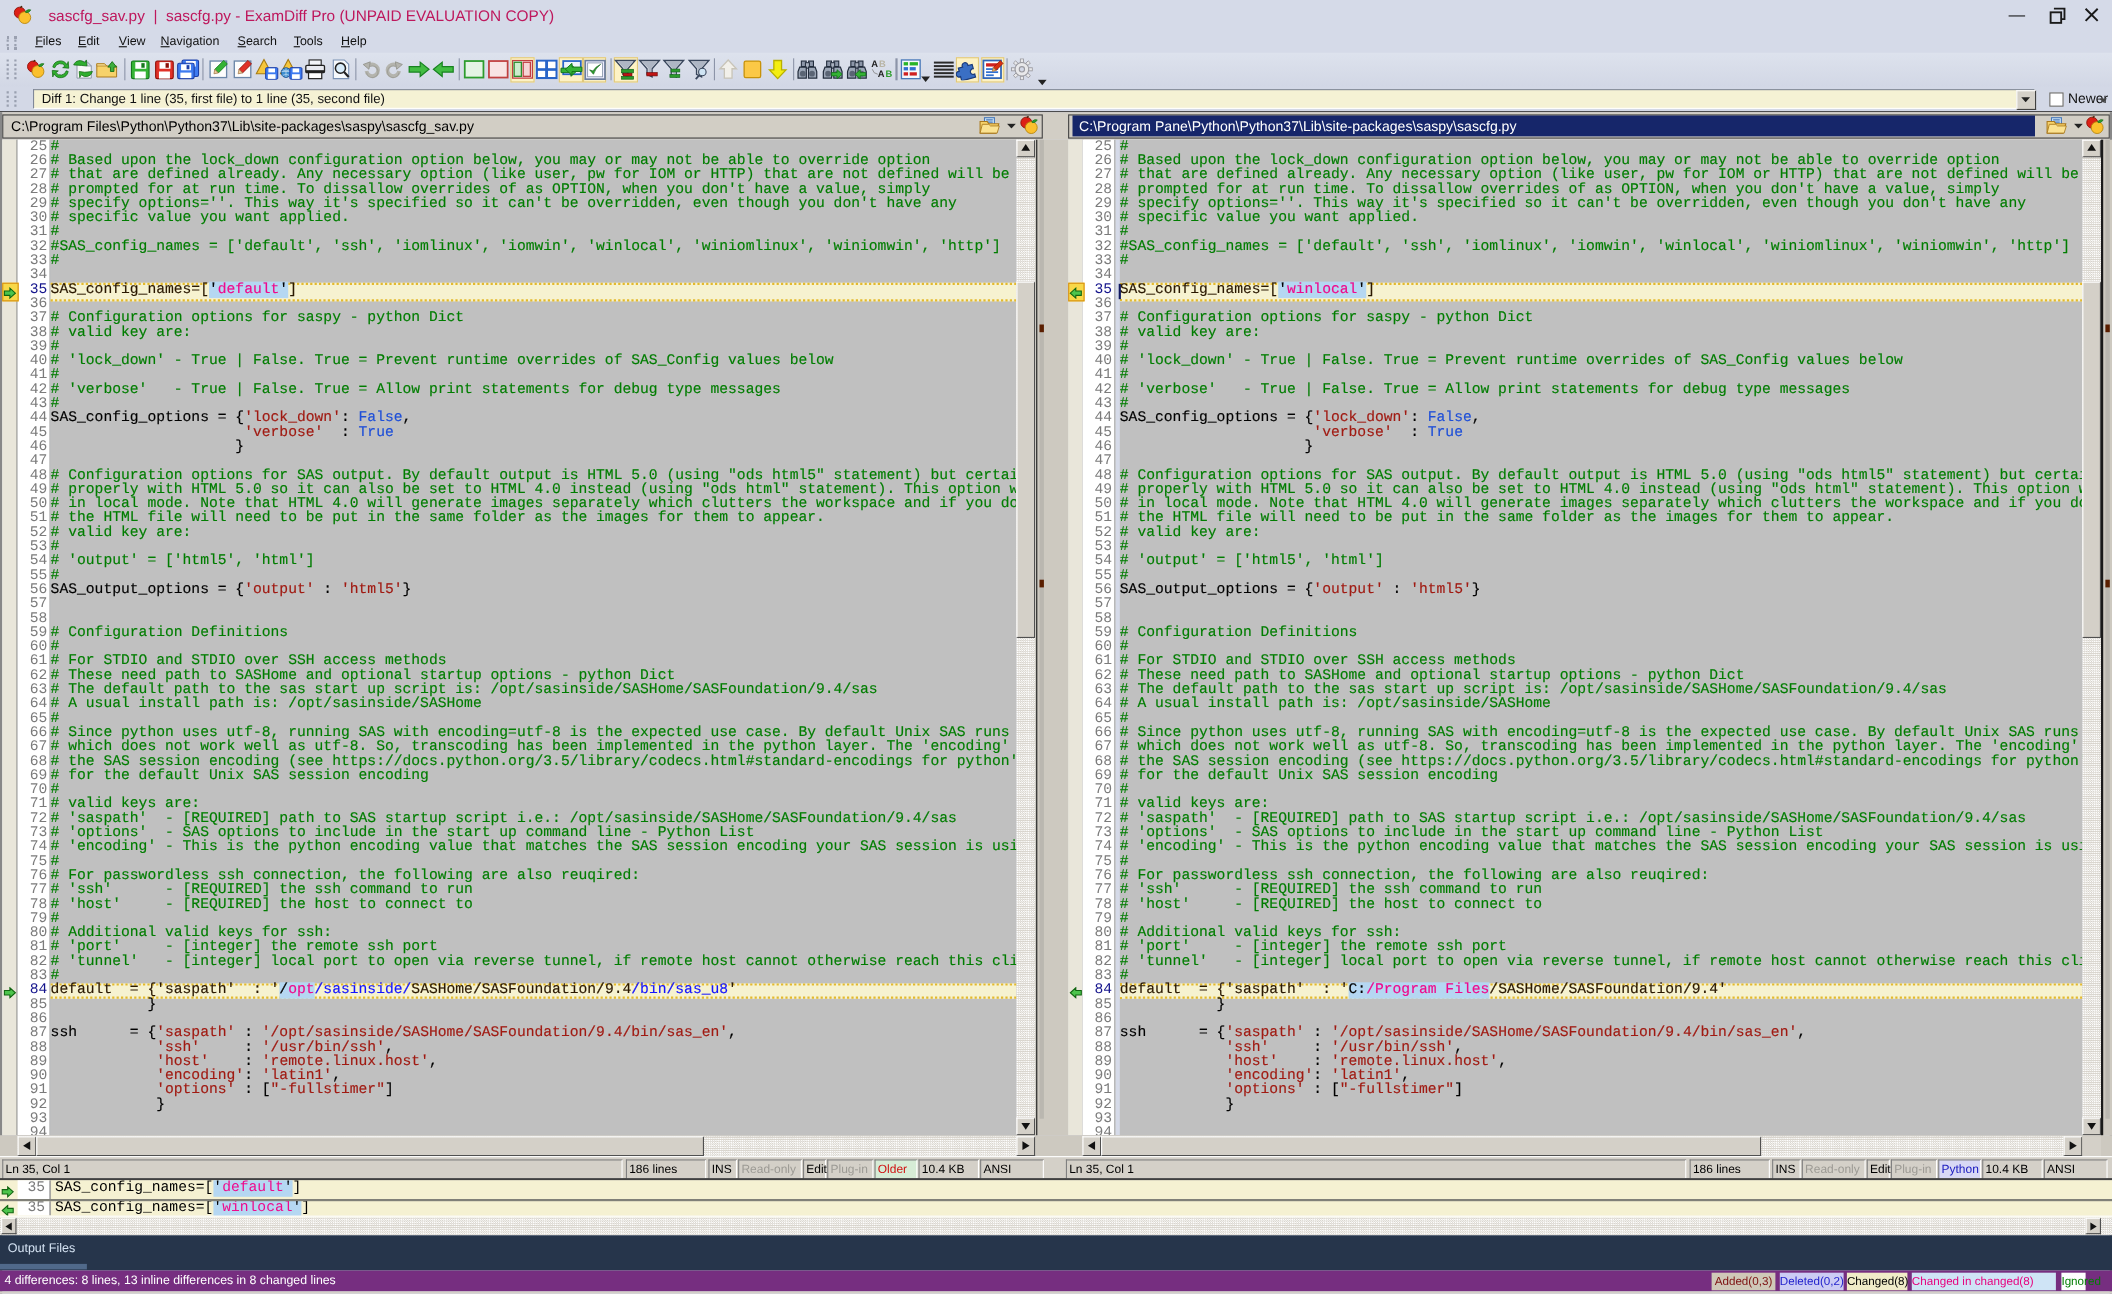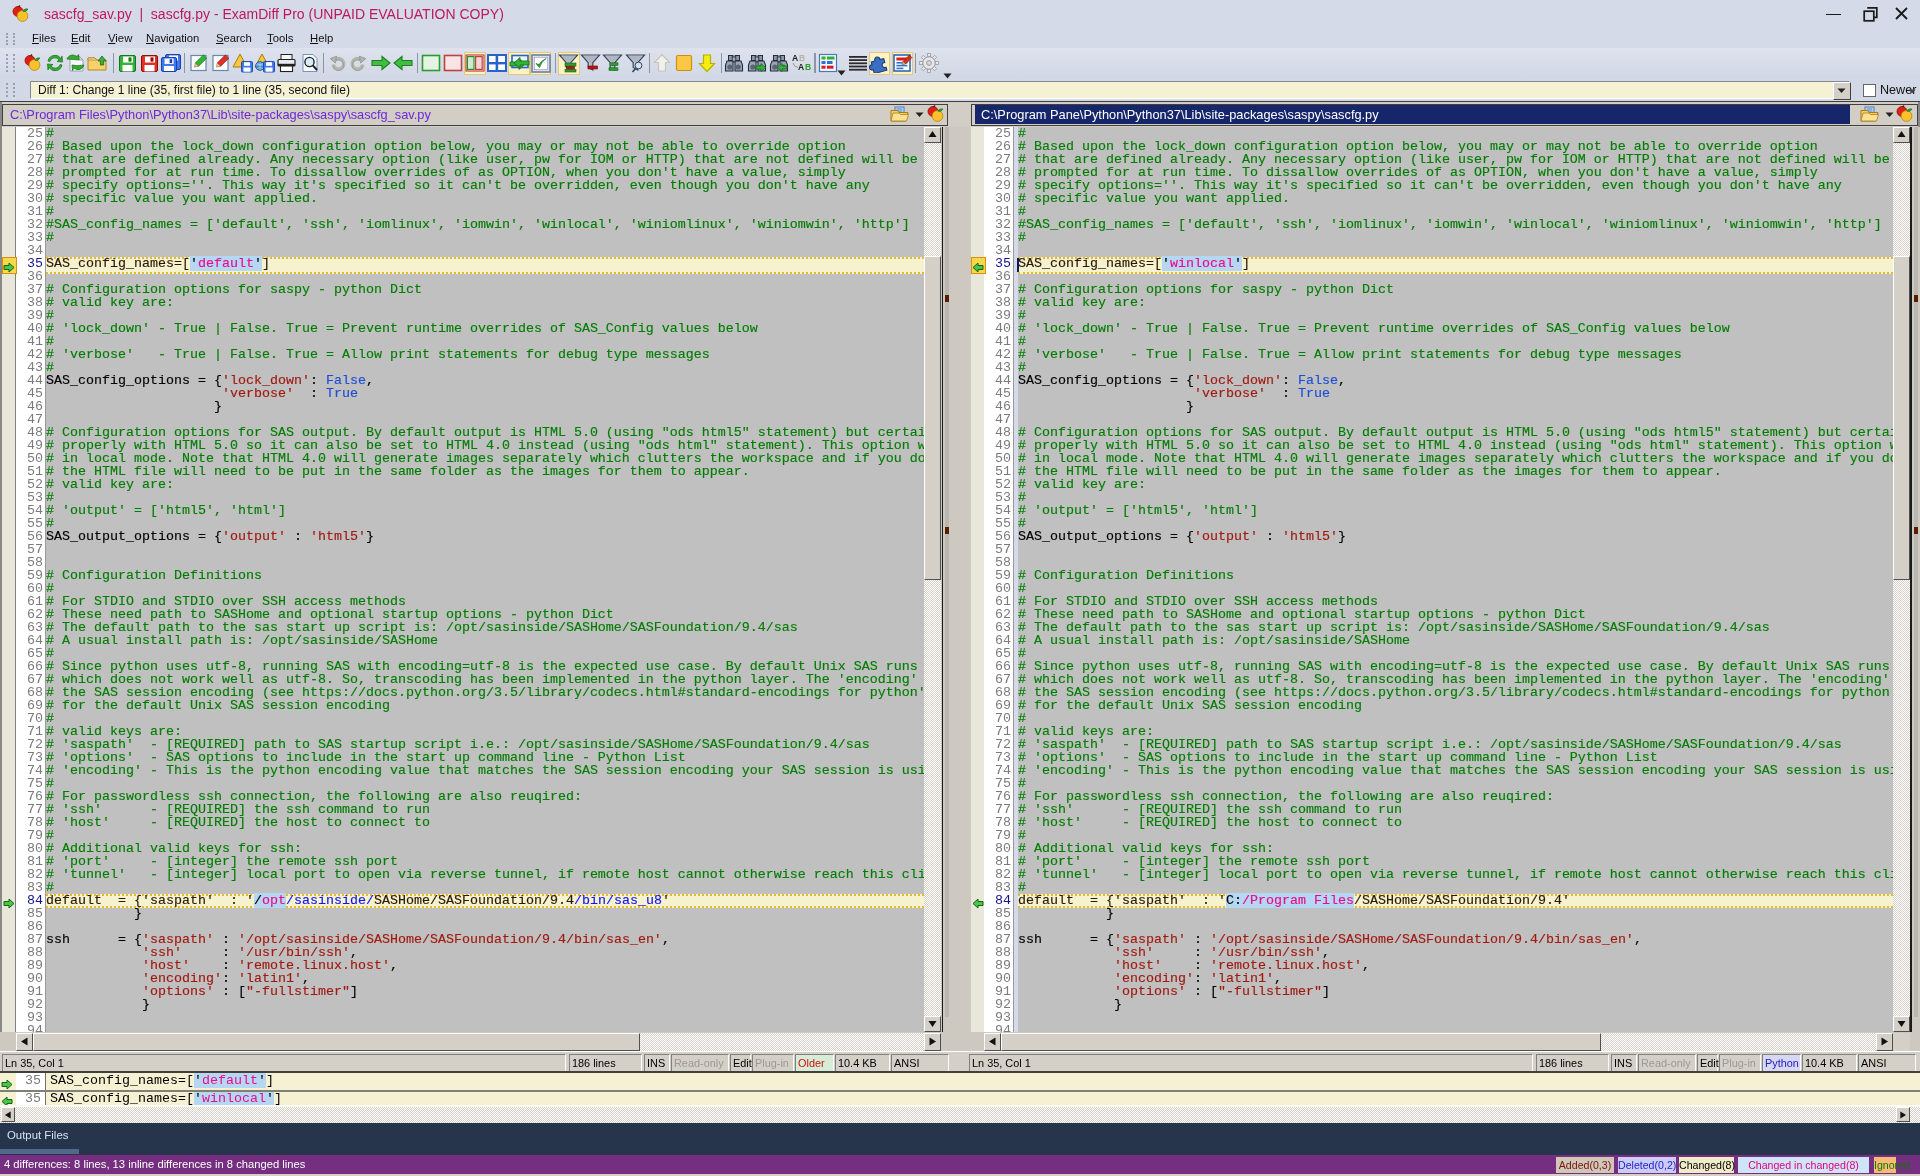--- a/index.html
+++ b/index.html
@@ -390,21 +390,21 @@
     <path d="M0.5 0.5 h8 l-4 4.4 z" fill="#222"></path>
   </svg>
 <div style="position:absolute;left:1863.0px;top:84.0px;width:11.0px;height:11.0px;background:#fff;border:1px solid #666"></div>
 <div style="position:absolute;left:1880.0px;top:79.0px;width:40.0px;height:23.0px;font:12.6px Liberation Sans,sans-serif;color:#111;line-height:23px">Newer</div>
 <svg style="position:absolute;left:1908px;top:89px" width="8" height="5">
     <path d="M0.5 0.5 h7 l-3.5 4 z" fill="#444"></path>
   </svg>
 <div style="position:absolute;left:0.0px;top:100.5px;width:1920.0px;height:1.8px;background:#3c3c3c"></div>
 <div style="position:absolute;left:0.0px;top:102.0px;width:1920.0px;height:24.5px;background:#d2cec5"></div>
 <div style="position:absolute;left:2.0px;top:103.5px;width:946.0px;height:22.0px;background:#d2cec5;border:1px solid #404040;box-sizing:border-box"></div>
-<div style="position:absolute;left:10.0px;top:103.5px;width:700.0px;height:34px;font:12.8px Liberation Sans,sans-serif;color:#6d28d9;line-height:22px">C:\Program Files\Python\Python37\Lib\site-packages\saspy\sascfg_sav.py</div>
+<div style="position:absolute;left:10.0px;top:103.5px;width:700.0px;height:34px;font:12.8px Liberation Sans,sans-serif;color:#000000;line-height:22px">C:\Program Files\Python\Python37\Lib\site-packages\saspy\sascfg_sav.py</div>
 <div style="position:absolute;left:890.0px;top:106.0px;width:19.0px;height:16.0px;"><svg width="19" height="16" viewBox="0 0 19 16">
       <rect x="5" y="1" width="9" height="9" fill="#cce4f8" stroke="#4878b8" stroke-width="1"></rect>
       <path d="M6.5 3 h6 M6.5 5 h6 M6.5 7 h6" stroke="#4878b8" stroke-width="1"></path>
       <path d="M1 4.5 h6.5 l1.5 2 h9 l-2.5 8.5 h-14.5 z" fill="#f7d26a" stroke="#ab7a1e" stroke-width="1"></path>
       <path d="M1 15 l2 -8 h6 l1.5 1.5 h8 l-2 6.5 z" fill="#fbe291" stroke="#ab7a1e" stroke-width="0.8"></path>
     </svg></div>
 <svg style="position:absolute;left:915px;top:112px" width="9" height="5">
     <path d="M0.5 0.5 h8 l-4 4.4 z" fill="#222"></path>
   </svg>
 <div style="position:absolute;left:927.0px;top:105.0px;width:17.0px;height:17.0px;"><svg width="17" height="17" viewBox="0 0 17 17">
@@ -725,14 +725,14 @@
     </svg>
   </div>
 <div style="position:absolute;left:0.0px;top:1122.6px;width:1920.0px;height:32.6px;background:#26354b"></div>
 <div style="position:absolute;left:7.0px;top:1129.0px;width:200.0px;height:14.0px;font:11.4px Liberation Sans,sans-serif;color:#d4e2f2">Output Files</div>
 <div style="position:absolute;left:0.0px;top:1148.5px;width:79.0px;height:5.5px;background:#50698a"></div>
 <div style="position:absolute;left:0.0px;top:1155.2px;width:1920.0px;height:18.8px;background:#762e80"></div>
 <div style="position:absolute;left:4.0px;top:1155.2px;width:700.0px;height:18.8px;font:11.2px Liberation Sans,sans-serif;color:#fff;line-height:18.5px">4 differences: 8 lines, 13 inline differences in 8 changed lines</div>
 <div style="position:absolute;left:1556.0px;top:1156.5px;width:58.0px;height:16.5px;font:10.6px Liberation Sans,sans-serif;line-height:16px;text-align:center;box-sizing:border-box;color:#7c1010;background:#cfc8b8">Added(0,3)</div>
 <div style="position:absolute;left:1618.0px;top:1156.5px;width:58.0px;height:16.5px;font:10.6px Liberation Sans,sans-serif;line-height:16px;text-align:center;box-sizing:border-box;color:#2222cc;background:#ccccf4">Deleted(0,2)</div>
 <div style="position:absolute;left:1679.0px;top:1156.5px;width:55.0px;height:16.5px;font:10.6px Liberation Sans,sans-serif;line-height:16px;text-align:center;box-sizing:border-box;color:#000;background:#f0ecc8">Changed(8)</div>
-<div style="position:absolute;left:1738.0px;top:1156.5px;width:131.0px;height:16.5px;font:10.6px Liberation Sans,sans-serif;line-height:16px;text-align:center;box-sizing:border-box;color:#e6007e;background:#cfe4f6">Changed in changed(8)</div>
-<div style="position:absolute;left:1874.0px;top:1156.5px;width:22px;height:16.5px;font:10.6px Liberation Sans,sans-serif;line-height:16px;text-align:center;box-sizing:border-box;color:#007d00;background:#fdba74">Ignored</div>
+<div style="position:absolute;left:1738.0px;top:1156.5px;width:131.0px;height:16.5px;font:10.6px Liberation Sans,sans-serif;line-height:16px;box-sizing:border-box;color:#e6007e;background:#cfe4f6">Changed in changed(8)</div>
+<div style="position:absolute;left:1874.0px;top:1156.5px;width:22px;height:16.5px;font:10.6px Liberation Sans,sans-serif;line-height:16px;text-align:center;box-sizing:border-box;color:#007d00;background:#ffffff">Ignored</div>
 <div style="position:absolute;left:0.0px;top:1174.0px;width:1920.0px;height:2.0px;background:#d4d0c8"></div>
 </body></html>

